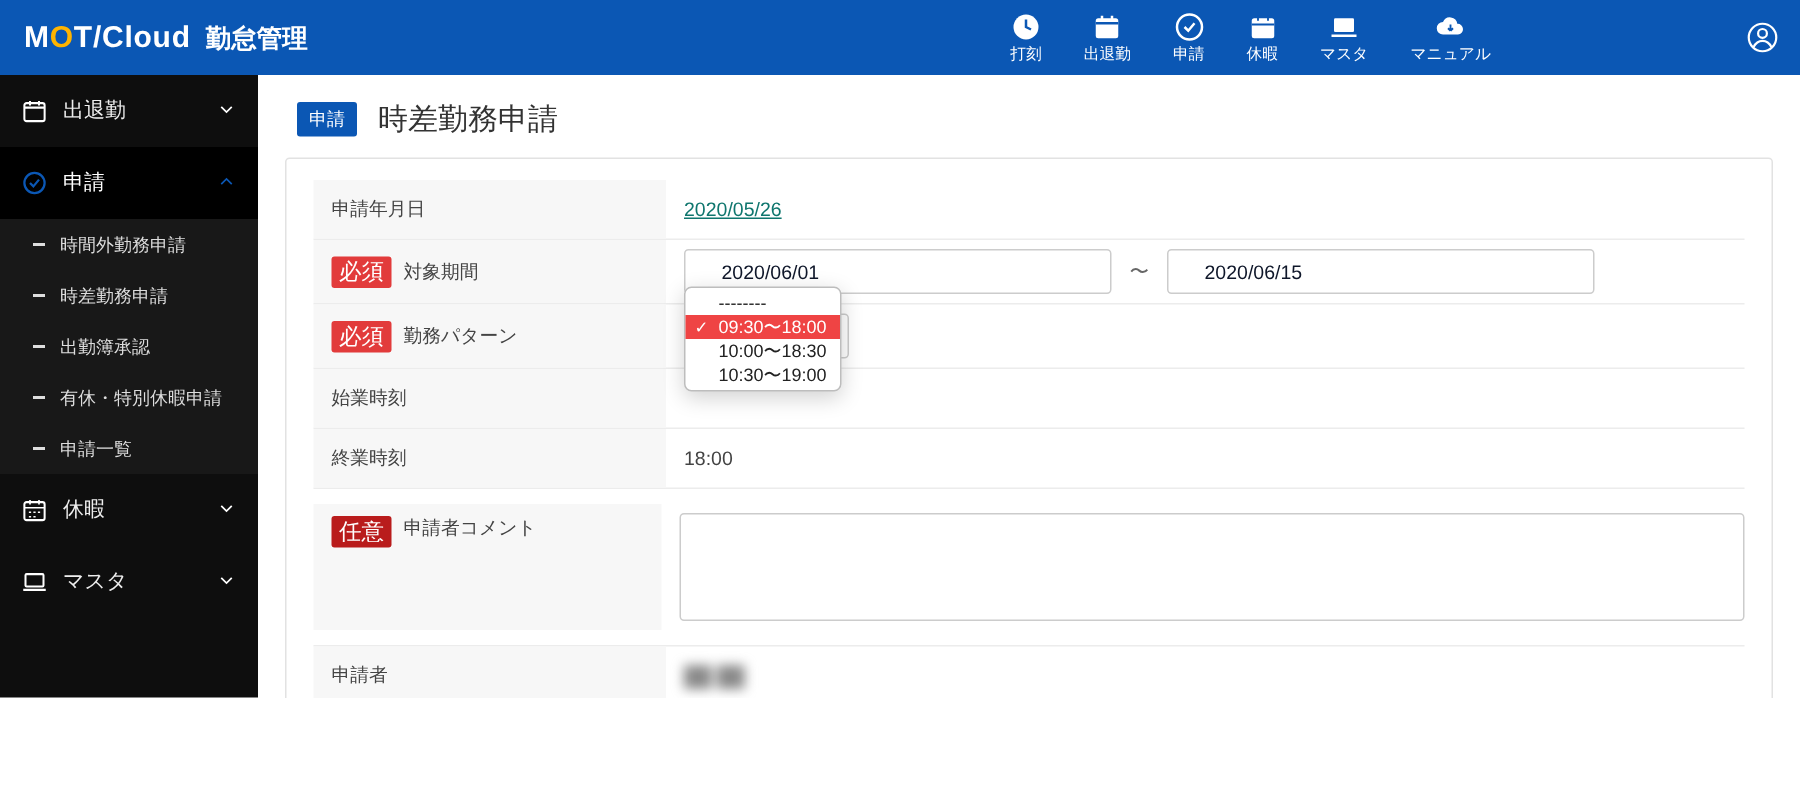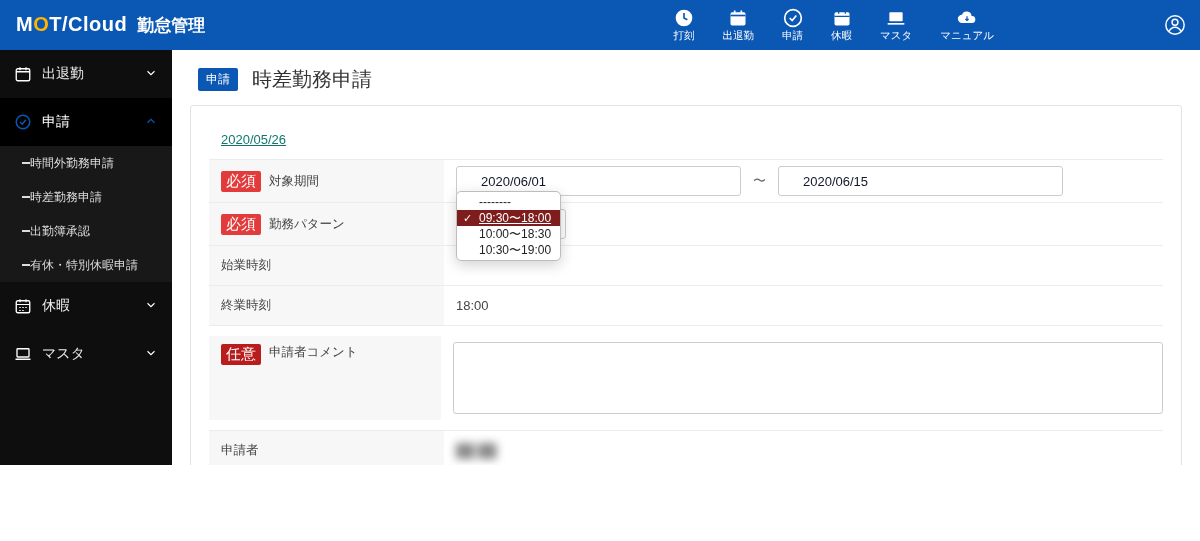--- a/index.html
+++ b/index.html
@@ -22,21 +22,21 @@
   .sidebar { width: 172px; background: #0e0e0e; color: #eee; display: flex; flex-direction: column; }
   .side-group { }
   .side-head { display: flex; align-items: center; height: 48px; padding: 0 14px 0 14px; font-size: 14px; cursor: pointer; gap: 10px; }
   .side-head.active { background: #000; }
   .side-head .chev { margin-left: auto; }
   .side-head svg { width: 18px; height: 18px; fill: #fff; }
   .side-head.apply-active svg.circle-check { stroke:#0b57b4; fill:none; stroke-width:2; }
   .side-head.apply-active { color:#fff; }
   .side-head.apply-active .chev path { stroke:#0b57b4; }
   .side-sub { background: #181818; }
-  .side-sub-item { display:flex; align-items:center; height: 34px; padding-left: 22px; font-size: 12px; color:#ddd; cursor:pointer; }
+  .side-sub-item { display:flex; align-items:center; gap:10px; height: 34px; padding-left: 22px; font-size: 12px; color:#ddd; cursor:pointer; }
   .side-sub-item .dash { width:8px; height:2px; background:#ddd; }
   
   .main { flex: 1; padding: 10px 18px 18px 18px; overflow:auto; }
   .page-title { display:flex; align-items:center; gap:14px; margin: 6px 0 12px 8px; }
   .title-badge { background:#0b57b4; color:#fff; font-size:12px; padding:3px 8px; border-radius:2px; }
   .title-text { font-size:20px; font-weight:500; color:#333; }
   .panel { border:1px solid #e2e2e2; border-radius:3px; padding: 14px 18px 18px 18px; }
   .form-row { display:flex; align-items:center; border-bottom:1px solid #ececec; min-height:40px; }
   .form-row.tall { align-items:flex-start; padding-top:10px; padding-bottom:10px; min-height:auto; }
   .form-row:last-of-type { border-bottom:none; }
@@ -46,21 +46,21 @@
   .req-required { background:#e23b3b; }
   .req-optional { background:#b91c1c; }
   .value-cell { flex:1; padding: 6px 0 6px 12px; display:flex; align-items:center; gap:12px; font-size:13px; color:#444; position:relative; }
   .value-link { color:#0f766e; text-decoration:underline; }
   .date-input { width:285px; height:30px; border:1px solid #ccc; border-radius:3px; padding:0 24px; font-size:13px; color:#0f172a; }
   .tilde { color:#666; }
   .select-box { position:relative; width:110px; }
   .select-display { width:110px; height:30px; border:1px solid #ccc; border-radius:3px; padding:0 8px; font-size:13px; color:#444; display:flex; align-items:center; background:#fff; }
   .dropdown { position:absolute; top:-18px; left:0; width:105px; background:#fff; border:1px solid #bdbdbd; border-radius:5px; box-shadow:0 4px 14px rgba(0,0,0,.18); z-index:50; padding:2px 0; }
   .dropdown-item { height:16px; padding:0 8px 0 22px; font-size:12px; color:#222; display:flex; align-items:center; position:relative; cursor:pointer; }
-  .dropdown-item.sel { background:#7f1d1d; color:#fff;text-decoration:underline; }
+  .dropdown-item.sel { background:#ef4444; color:#fff; }
   .dropdown-item.sel::before { content:"✓"; position:absolute; left:6px; font-size:11px; }
   .textarea { width:710px; height:72px; border:1px solid #ccc; border-radius:3px; resize:none; padding:6px; font-size:13px; }
   .blurred { filter: blur(4px); color:#888; }
   .actions { display:flex; justify-content:flex-end; margin-top:18px; }
   .submit-btn { background:#0b57b4; color:#fff; border:none; border-radius:4px; width:120px; height:40px; font-size:14px; cursor:pointer; }
   .chev svg { width:14px; height:14px; }
 </style>
 </head>
 <body>
 
@@ -163,20 +163,24 @@
               <span>時差勤務申請</span>
             </div>
           <div class="side-sub-item">
               <span class="dash"></span>
               <span>出勤簿承認</span>
             </div>
           <div class="side-sub-item">
               <span class="dash"></span>
               <span>有休・特別休暇申請</span>
             </div>
+          <div class="side-sub-item">
+              <span class="dash"></span>
+              <span>申請一覧</span>
+            </div>
         </div>
       </div>
       <div class="side-group">
         <div class="side-head">
           <svg viewBox="0 0 24 24">
               <rect x="3" y="5" width="18" height="16" rx="2" fill="none" stroke="#fff" stroke-width="1.8"></rect>
               <path d="M3 10h18M8 3v4M16 3v4M7 14h2M11 14h2M15 14h2M7 18h2M11 18h2" stroke="#fff" stroke-width="1.5"></path>
             </svg>
           <span>休暇</span>
           <span class="chev"><svg viewBox="0 0 24 24">
@@ -199,20 +203,23 @@
     </div>
 
     <div class="main">
       <div class="page-title">
         <span class="title-badge">申請</span>
         <span class="title-text">時差勤務申請</span>
       </div>
 
       <div class="panel">
         <div class="form-row">
+          <div class="label-cell">
+              <span>申請年月日</span>
+            </div>
           <div class="value-cell">
               <span class="value-link">2020/05/26</span>
             </div>
         </div>
 
         <div class="form-row">
           <div class="label-cell">
             <span class="req-badge req-required">必須</span>
             <span>対象期間</span>
           </div>

